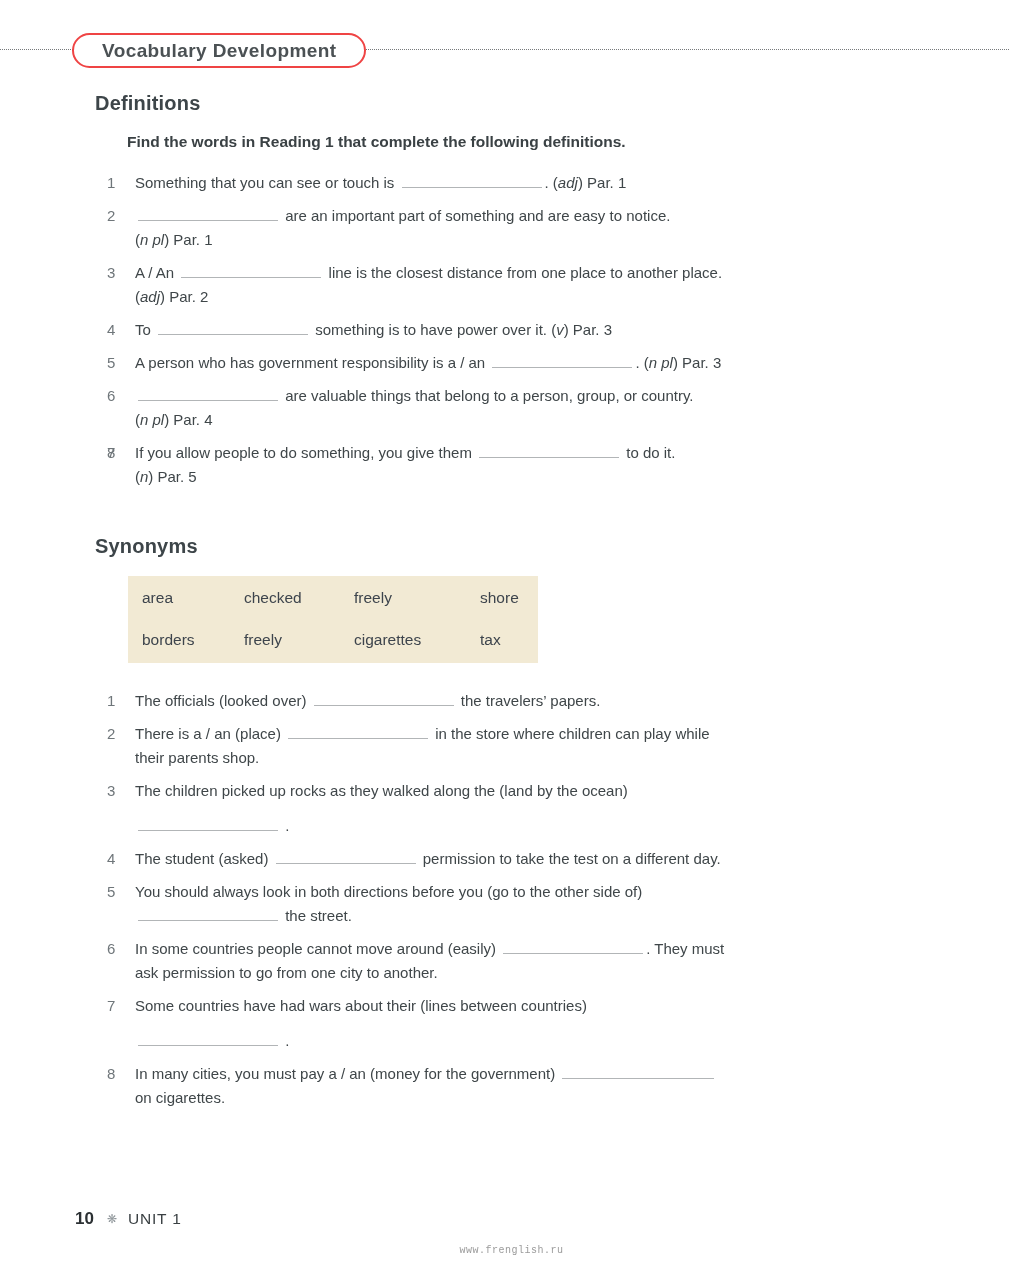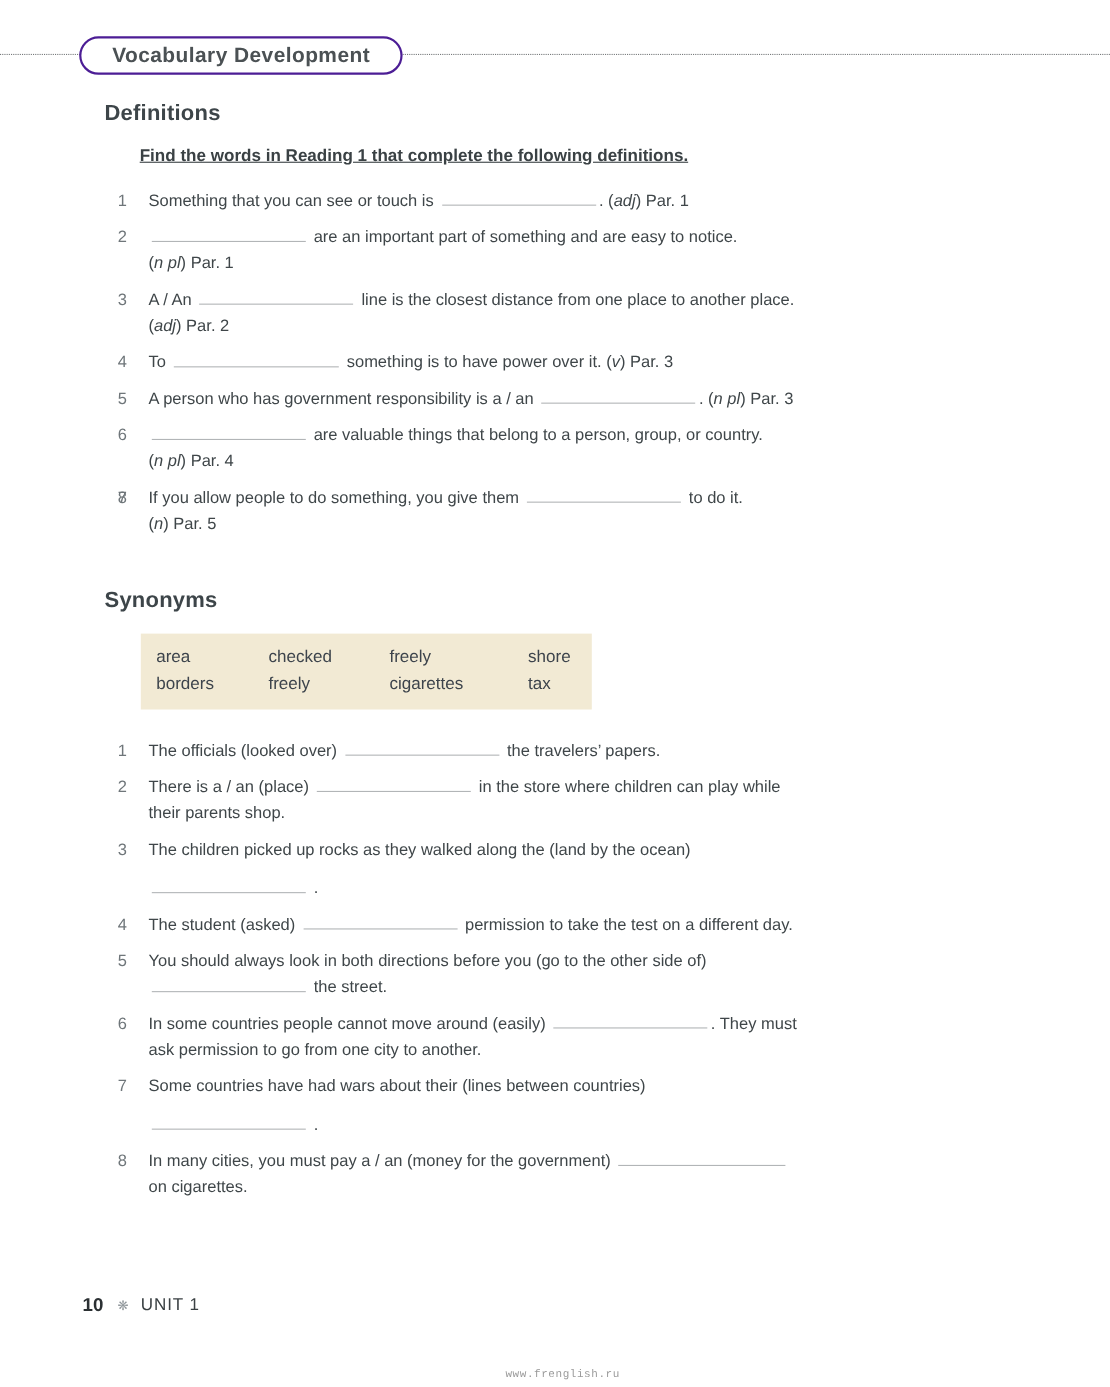--- a/index.html
+++ b/index.html
@@ -20,21 +20,21 @@
   .rule {
     position: absolute;
     top: 49px; left: 0; right: 0;
     border-top: 1px dotted #76797b;
   }
   .badge {
     position: absolute;
     top: 33px; left: 72px;
     height: 35px;
     padding: 0 28px;
-    border: 2px solid #4c1d95;
+    border: 2px solid #ef4444;
     border-radius: 18px;
     background: #ffffff;
     display: inline-flex;
     align-items: center;
     z-index: 2;
   }
   .badge span {
     font-size: 19px;
     font-weight: bold;
     letter-spacing: 0.4px;
@@ -53,21 +53,20 @@
     margin-bottom: 15px;
   }
   h2.syn-heading { margin-top: 46px; }
   .instr {
     margin-left: 32px;
     font-size: 15.5px;
     font-weight: bold;
     color: #3a4144;
     line-height: 24px;
     margin-bottom: 17px;
-    text-decoration: underline;
   }
   .instr .iline { display: block; }
 
   .list { margin-left: 12px; width: 850px; }
   .item {
     position: relative;
     padding-left: 28px;
     font-size: 15px;
     line-height: 24px;
     margin-bottom: 9px;
@@ -94,30 +93,30 @@
   
   .wordbox {
     margin-left: 33px;
     margin-top: 18px;
     margin-bottom: 26px;
     width: 410px;
     background: #f2ead4;
     padding: 11px 14px 12px 14px;
     display: grid;
     grid-template-columns: 102px 110px 126px auto;
-    row-gap: 2px;
+    row-gap: 20px;
     font-size: 15.5px;
     color: #3d444c;
     line-height: 22px;
   }
 
   
   .footer {
     position: absolute;
-    left: 75px; top: 1177px;
+    left: 75px; top: 1209px;
     display: flex;
     align-items: center;
   }
   .pagenum { font-size: 17px; font-weight: bold; color: #2b3033; }
   .flower { font-size: 12px; color: #8f969a; margin: 0 11px 0 13px; }
   .unit { font-size: 15.5px; color: #3a4043; letter-spacing: 0.8px; text-align: center; }
 
   .watermark {
     position: absolute;
     top: 1245px; left: 0; right: 0;

